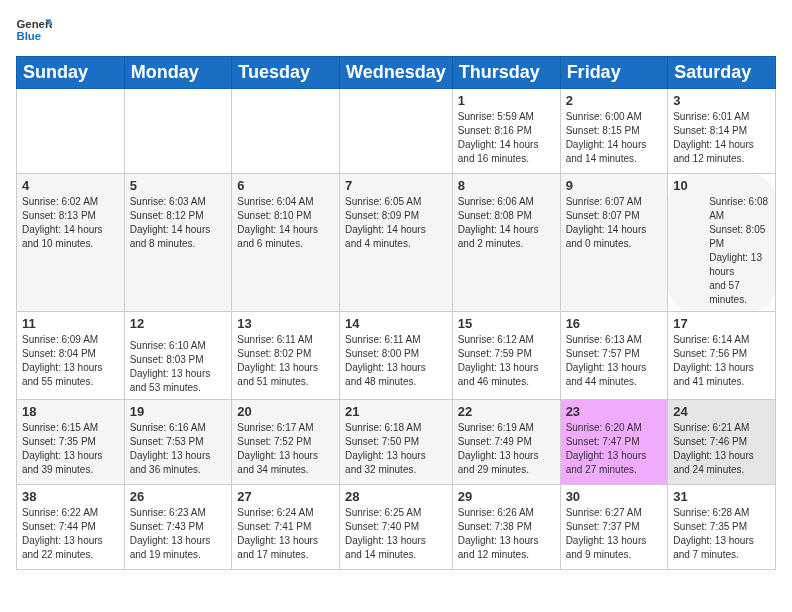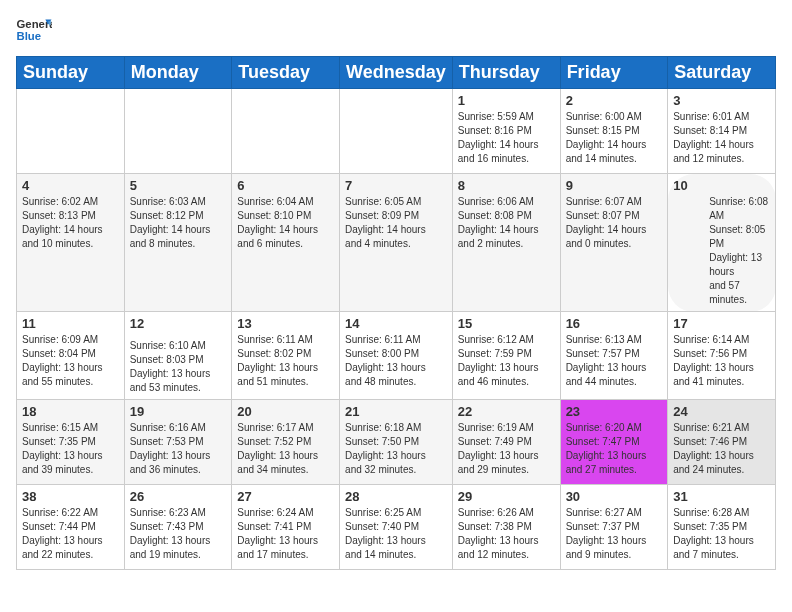--- a/index.html
+++ b/index.html
@@ -273,21 +273,21 @@
 Daylight: 13 hours
 and 32 minutes.</div>
         </td>
         <td style="background: rgb(245, 245, 245);">
           <span class="day-number">22</span>
           <div class="day-info" style="white-space: pre-line;">Sunrise: 6:19 AM
 Sunset: 7:49 PM
 Daylight: 13 hours
 and 29 minutes.</div>
         </td>
-        <td style="background: #d946ef; margin-left: 18px;">
+        <td style="background: #f0abfc; margin-left: 18px;">
           <span class="day-number">23</span>
           <div class="day-info" style="white-space: pre-line;">Sunrise: 6:20 AM
 Sunset: 7:47 PM
 Daylight: 13 hours
 and 27 minutes.</div>
         </td>
         <td style="background: #e5e5e5;">
           <span class="day-number">24</span>
           <div class="day-info" style="white-space: pre-line;">Sunrise: 6:21 AM
 Sunset: 7:46 PM

